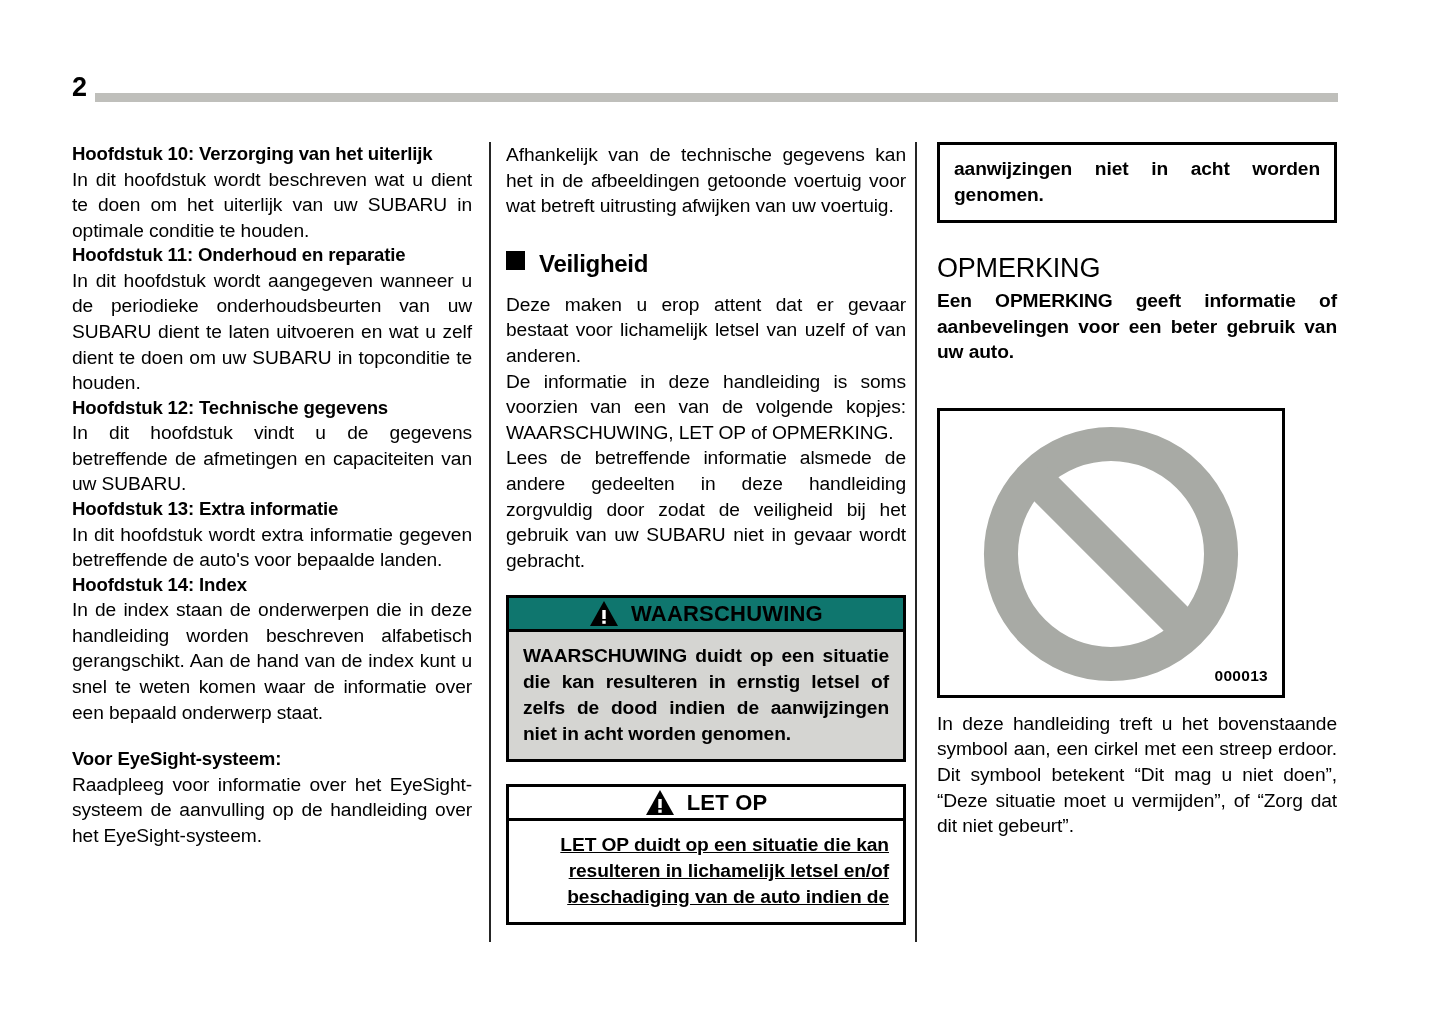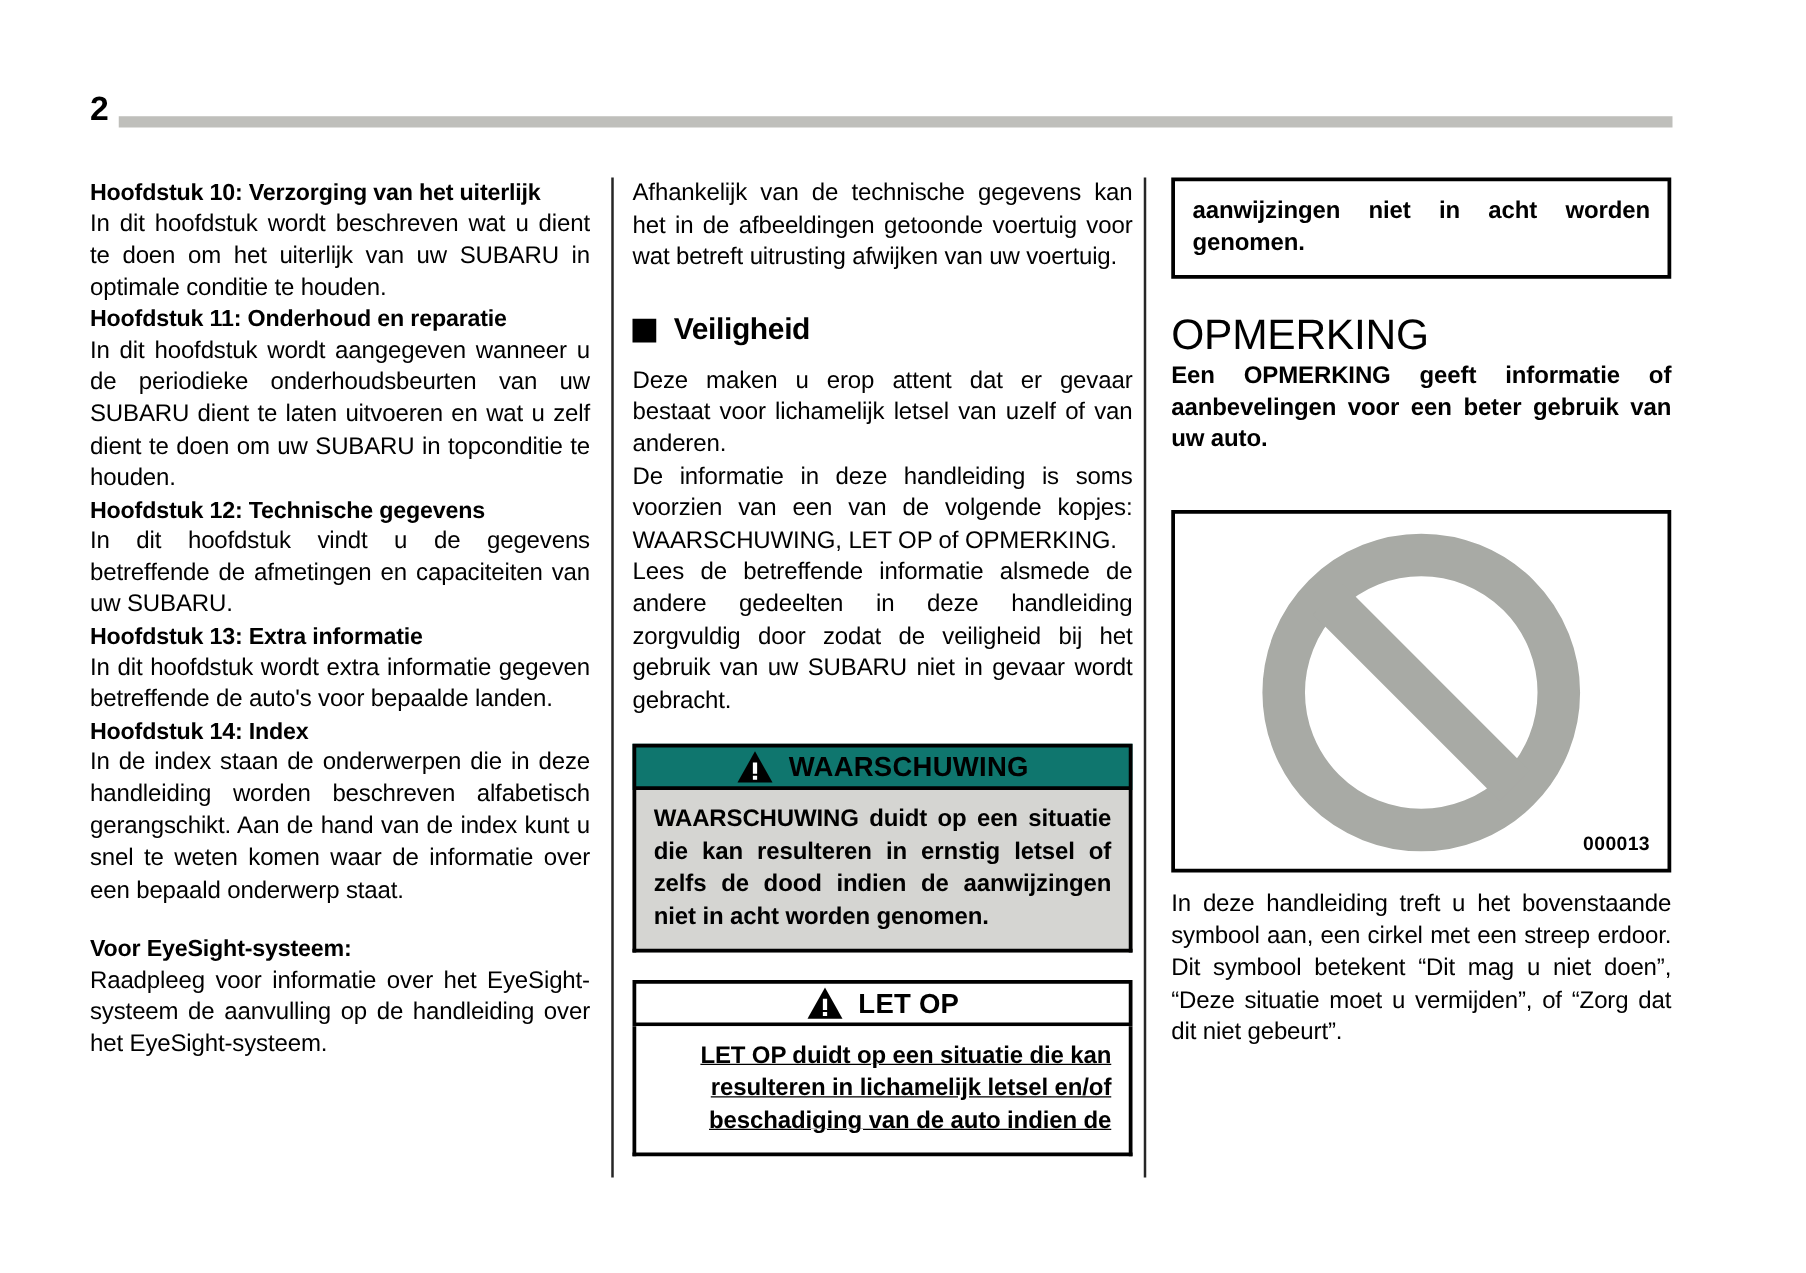--- a/index.html
+++ b/index.html
@@ -87,39 +87,38 @@
     letter-spacing: -0.1px;
   }
 
   .gap-sm { height: 13px; }
   .gap-md { height: 22px; }
   .gap-lg { height: 30px; }
 
   
   .sq-head {
     display: flex;
-    align-items: center;
     gap: 14px;
     font-size: 24px;
     font-weight: bold;
     line-height: 30px;
     letter-spacing: -0.3px;
   }
   .sq-bullet {
     width: 19px;
     height: 19px;
     background: #000000;
     flex: 0 0 auto;
     margin-top: 2px;
   }
 
   
   .plain-head {
     margin: 0;
-    font-size: 34px;
+    font-size: 27px;
     font-weight: normal;
     line-height: 31px;
     letter-spacing: -0.2px;
   }
 
   
   .alert-title {
     border: 3px solid #000000;
     display: flex;
     align-items: center;
@@ -160,21 +159,21 @@
     text-align: justify;
     text-justify: inter-word;
     letter-spacing: -0.1px;
   }
   .alert-body p.nj { text-align: right; text-decoration: underline; }
 
   
   .figure-box {
     border: 3px solid #000000;
     box-sizing: border-box;
-    width: 400px;
+    width: 348px;
     height: 290px;
     position: relative;
     background: #ffffff;
   }
   .figure-svg {
     position: absolute;
     left: 50%;
     top: 12px;
     transform: translateX(-50%);
   }

